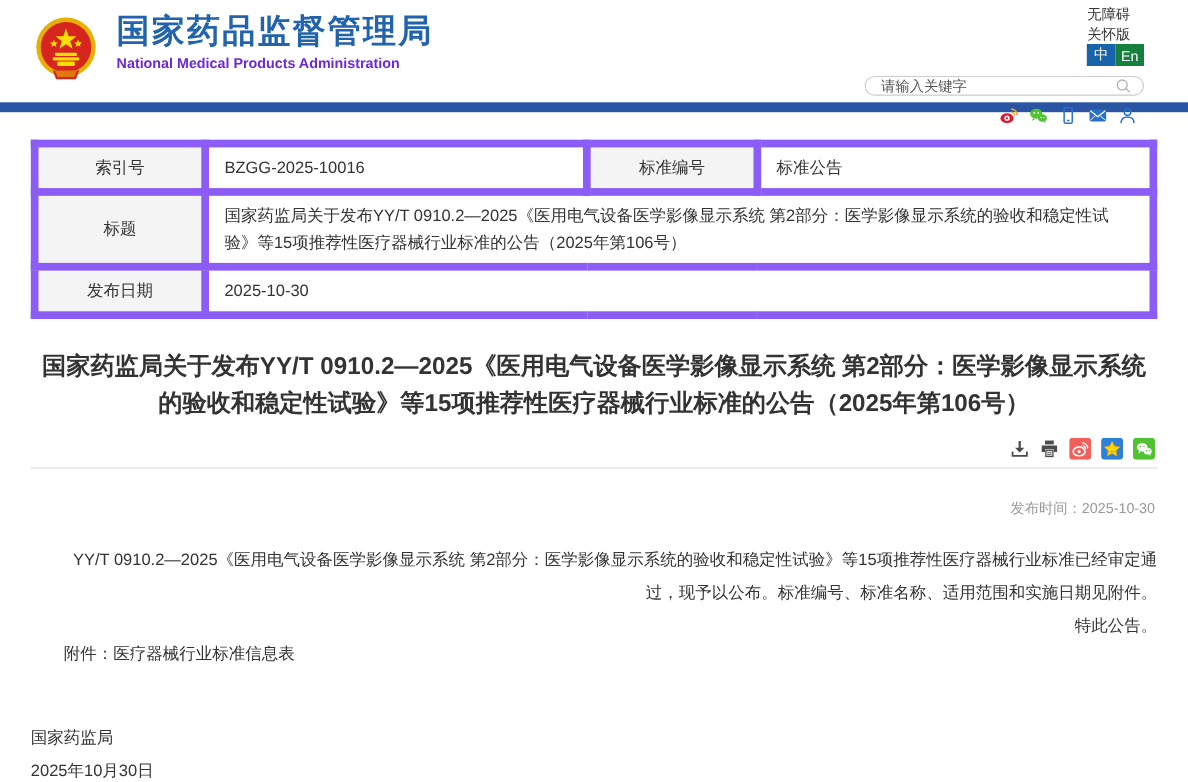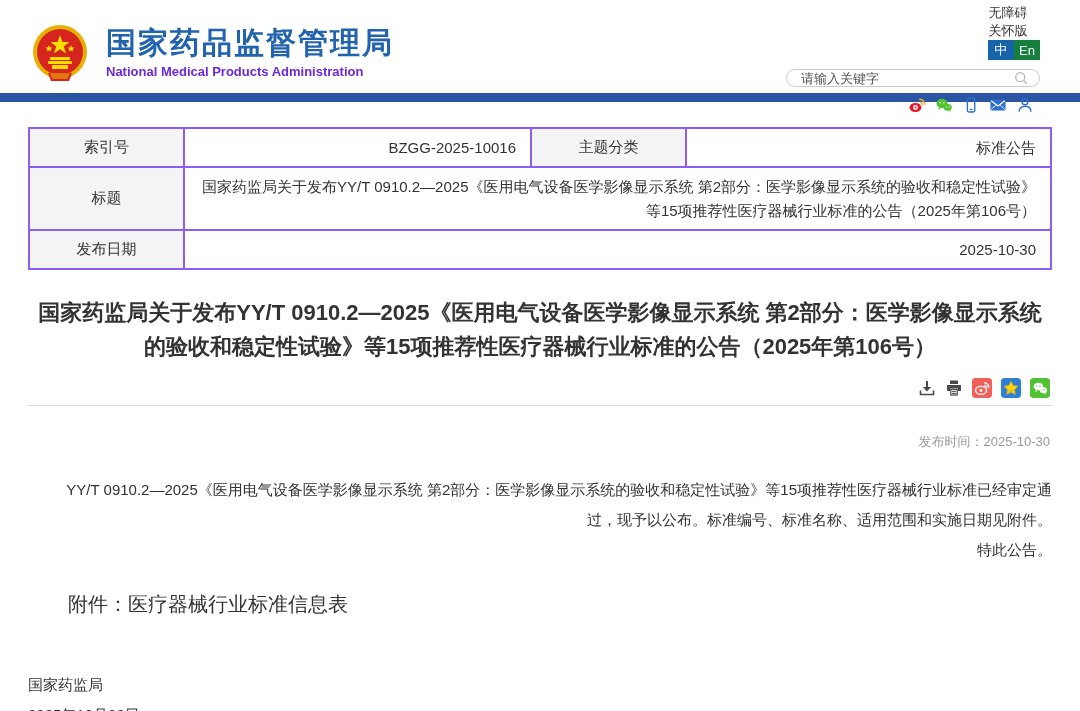--- a/index.html
+++ b/index.html
@@ -1,21 +1,21 @@
 <!DOCTYPE html>
 <html><head>
 <meta charset="utf-8">
 <style>
   * { margin: 0; padding: 0; box-sizing: border-box; }
   html, body { width: 1080px; background: #fff; font-family: "Liberation Sans", sans-serif; color: #333; }
   body { height: 711px; overflow: hidden; }
 
   
   .header { height: 93px; display: flex; justify-content: space-between; padding: 0 40px 0 28px; background: #fff; }
-  .logo-group { display: flex; align-items: center; margin-top: 12px; }
+  .logo-group { display: flex; margin-top: 12px; }
   .emblem { width: 64px; height: 64px; flex: 0 0 auto; }
   .title-block { margin-left: 14px; }
   .site-title { color: #2263ae; font-size: 30px; font-weight: bold; letter-spacing: 2px; line-height: 1.15; }
   .site-subtitle { color: #6d28d9; font-size: 13px; font-weight: bold; margin-top: 3px; }
 
   .header-right { width: 266px; display: flex; flex-direction: column; align-items: flex-end; padding-top: 4px; }
   .top-links { display: flex; align-items: center; font-size: 13px; color: #333; flex-direction: column; }
   .top-link { margin-right: 12px; cursor: pointer; }
   .lang-toggle { display: flex; }
   .lang-btn { width: 26px; height: 20px; display: flex; align-items: center; justify-content: center; font-size: 13px; color: #fff; cursor: pointer; }
@@ -30,36 +30,36 @@
   .social-row { margin-top: 9px; display: flex; align-items: center; gap: 9px; padding-right: 6px; }
   .social-icon { width: 18px; height: 18px; cursor: pointer; display: block; }
 
   
   .navbar { height: 9px; background: #2a55a5; width: 100%; }
 
   
   .content { margin: 0 28px; }
 
   .info-table { width: 100%; border-collapse: collapse; margin-top: 25px; table-layout: fixed; font-size: 15px; }
-  .info-table td { border: 2px solid #8b5cf6; vertical-align: middle; }
+  .info-table td { border: 7px solid #8b5cf6; vertical-align: middle; }
   .info-table .lbl { background: #f4f4f4; text-align: center; color: #333; height: 33px; }
-  .info-table .val { background: #fff; padding: 7px 14px; line-height: 1.55; color: #333; text-align: right; }
+  .info-table .val { background: #fff; padding: 7px 14px; line-height: 1.55; color: #333; }
 
   .article-title { margin-top: 26px; text-align: center; font-size: 22px; font-weight: bold; color: #333; line-height: 1.55; padding: 0 2px; }
 
   .toolbar { margin-top: 14px; display: flex; justify-content: flex-end; align-items: center; gap: 9px; padding-right: 2px; }
   .tool-icon { width: 18px; height: 18px; cursor: pointer; display: block; }
   .share-sq { width: 20px; height: 20px; border-radius: 3px; cursor: pointer; display: block; }
 
   .divider { border-top: 1px solid #d9d9d9; margin-top: 7px; }
   .publish-row { margin-top: 27px; text-align: right; font-size: 13px; color: #999; padding-right: 2px; }
 
   .article-body { margin-top: 24px; font-size: 15px; color: #333; line-height: 30px; }
   .article-body p { text-indent: 2em; text-align: right; }
-  .attachment-line { margin-top: 26px; font-size: 20px; text-indent: 2em; }
+  .attachment-line { font-size: 15px; text-indent: 2em; }
 
   .signature { margin-top: 52px; text-align: left; font-size: 15px; line-height: 30px; padding-right: 16px; }
 </style>
 </head>
 <body>
 
 <div class="header">
   <div class="logo-group">
     <svg class="emblem" viewBox="0 0 64 64">
       <circle cx="32" cy="31" r="27" fill="#e8b004"></circle>
@@ -140,21 +140,21 @@
     <colgroup>
         <col style="width:155px">
         <col style="width:347px">
         <col style="width:155px">
         <col>
       </colgroup>
     <tbody>
         <tr>
       <td class="lbl">索引号</td>
       <td class="val">BZGG-2025-10016</td>
-      <td class="lbl">主题分类</td>
+      <td class="lbl">标准编号</td>
       <td class="val">标准公告</td>
     </tr>
     <tr>
       <td class="lbl">标题</td>
       <td class="val" colspan="3">国家药监局关于发布YY/T 0910.2—2025《医用电气设备医学影像显示系统 第2部分：医学影像显示系统的验收和稳定性试验》等15项推荐性医疗器械行业标准的公告（2025年第106号）</td>
     </tr>
     <tr>
       <td class="lbl">发布日期</td>
       <td class="val" colspan="3">2025-10-30</td>
     </tr>

